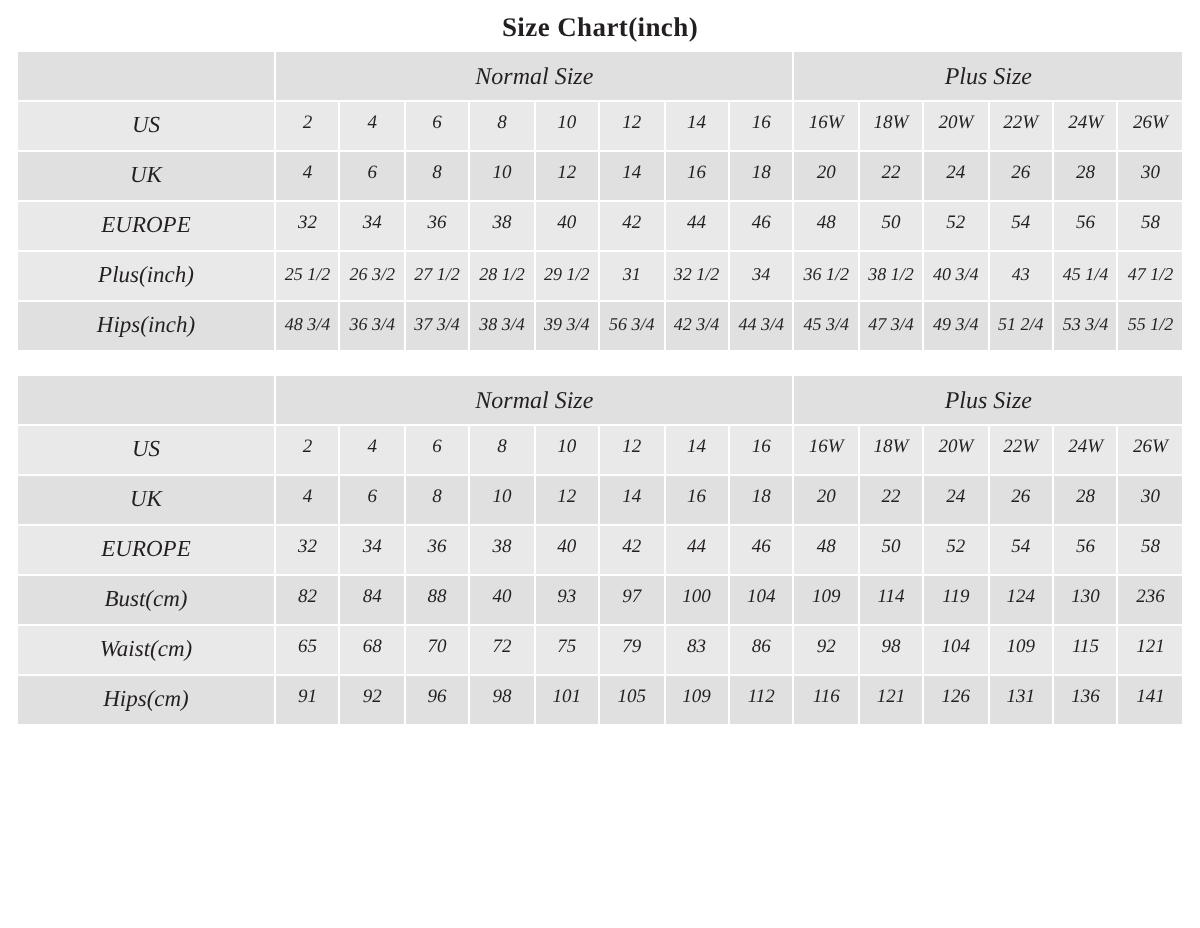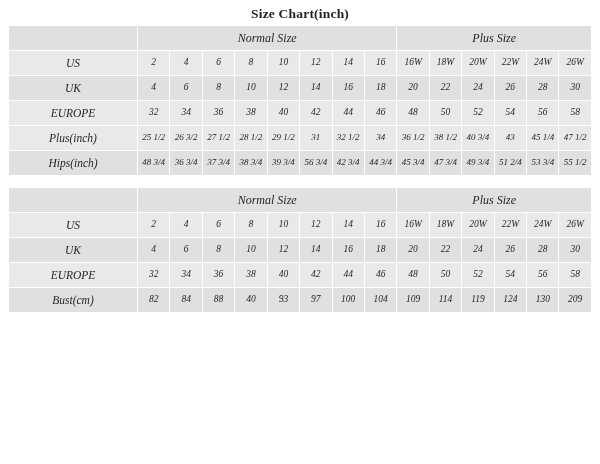--- a/index.html
+++ b/index.html
@@ -254,19 +254,53 @@
           <td class="data sz">40</td>
           <td class="data sz">93</td>
           <td class="data sz">97</td>
           <td class="data sz">100</td>
           <td class="data sz">104</td>
           <td class="data sz">109</td>
           <td class="data sz">114</td>
           <td class="data sz">119</td>
           <td class="data sz">124</td>
           <td class="data sz">130</td>
-          <td class="data sz">209</td>
+          <td class="data sz">236</td>
+        </tr>
+        <tr>
+          <td class="label-cell">Waist(cm)</td>
+          <td class="data sz">65</td>
+          <td class="data sz">68</td>
+          <td class="data sz">70</td>
+          <td class="data sz">72</td>
+          <td class="data sz">75</td>
+          <td class="data sz">79</td>
+          <td class="data sz">83</td>
+          <td class="data sz">86</td>
+          <td class="data sz">92</td>
+          <td class="data sz">98</td>
+          <td class="data sz">104</td>
+          <td class="data sz">109</td>
+          <td class="data sz">115</td>
+          <td class="data sz">121</td>
+        </tr>
+        <tr class="row-alt">
+          <td class="label-cell">Hips(cm)</td>
+          <td class="data sz">91</td>
+          <td class="data sz">92</td>
+          <td class="data sz">96</td>
+          <td class="data sz">98</td>
+          <td class="data sz">101</td>
+          <td class="data sz">105</td>
+          <td class="data sz">109</td>
+          <td class="data sz">112</td>
+          <td class="data sz">116</td>
+          <td class="data sz">121</td>
+          <td class="data sz">126</td>
+          <td class="data sz">131</td>
+          <td class="data sz">136</td>
+          <td class="data sz">141</td>
         </tr>
       </tbody>
     </table>
   </div>
 
 </div>
 
 </body></html>

